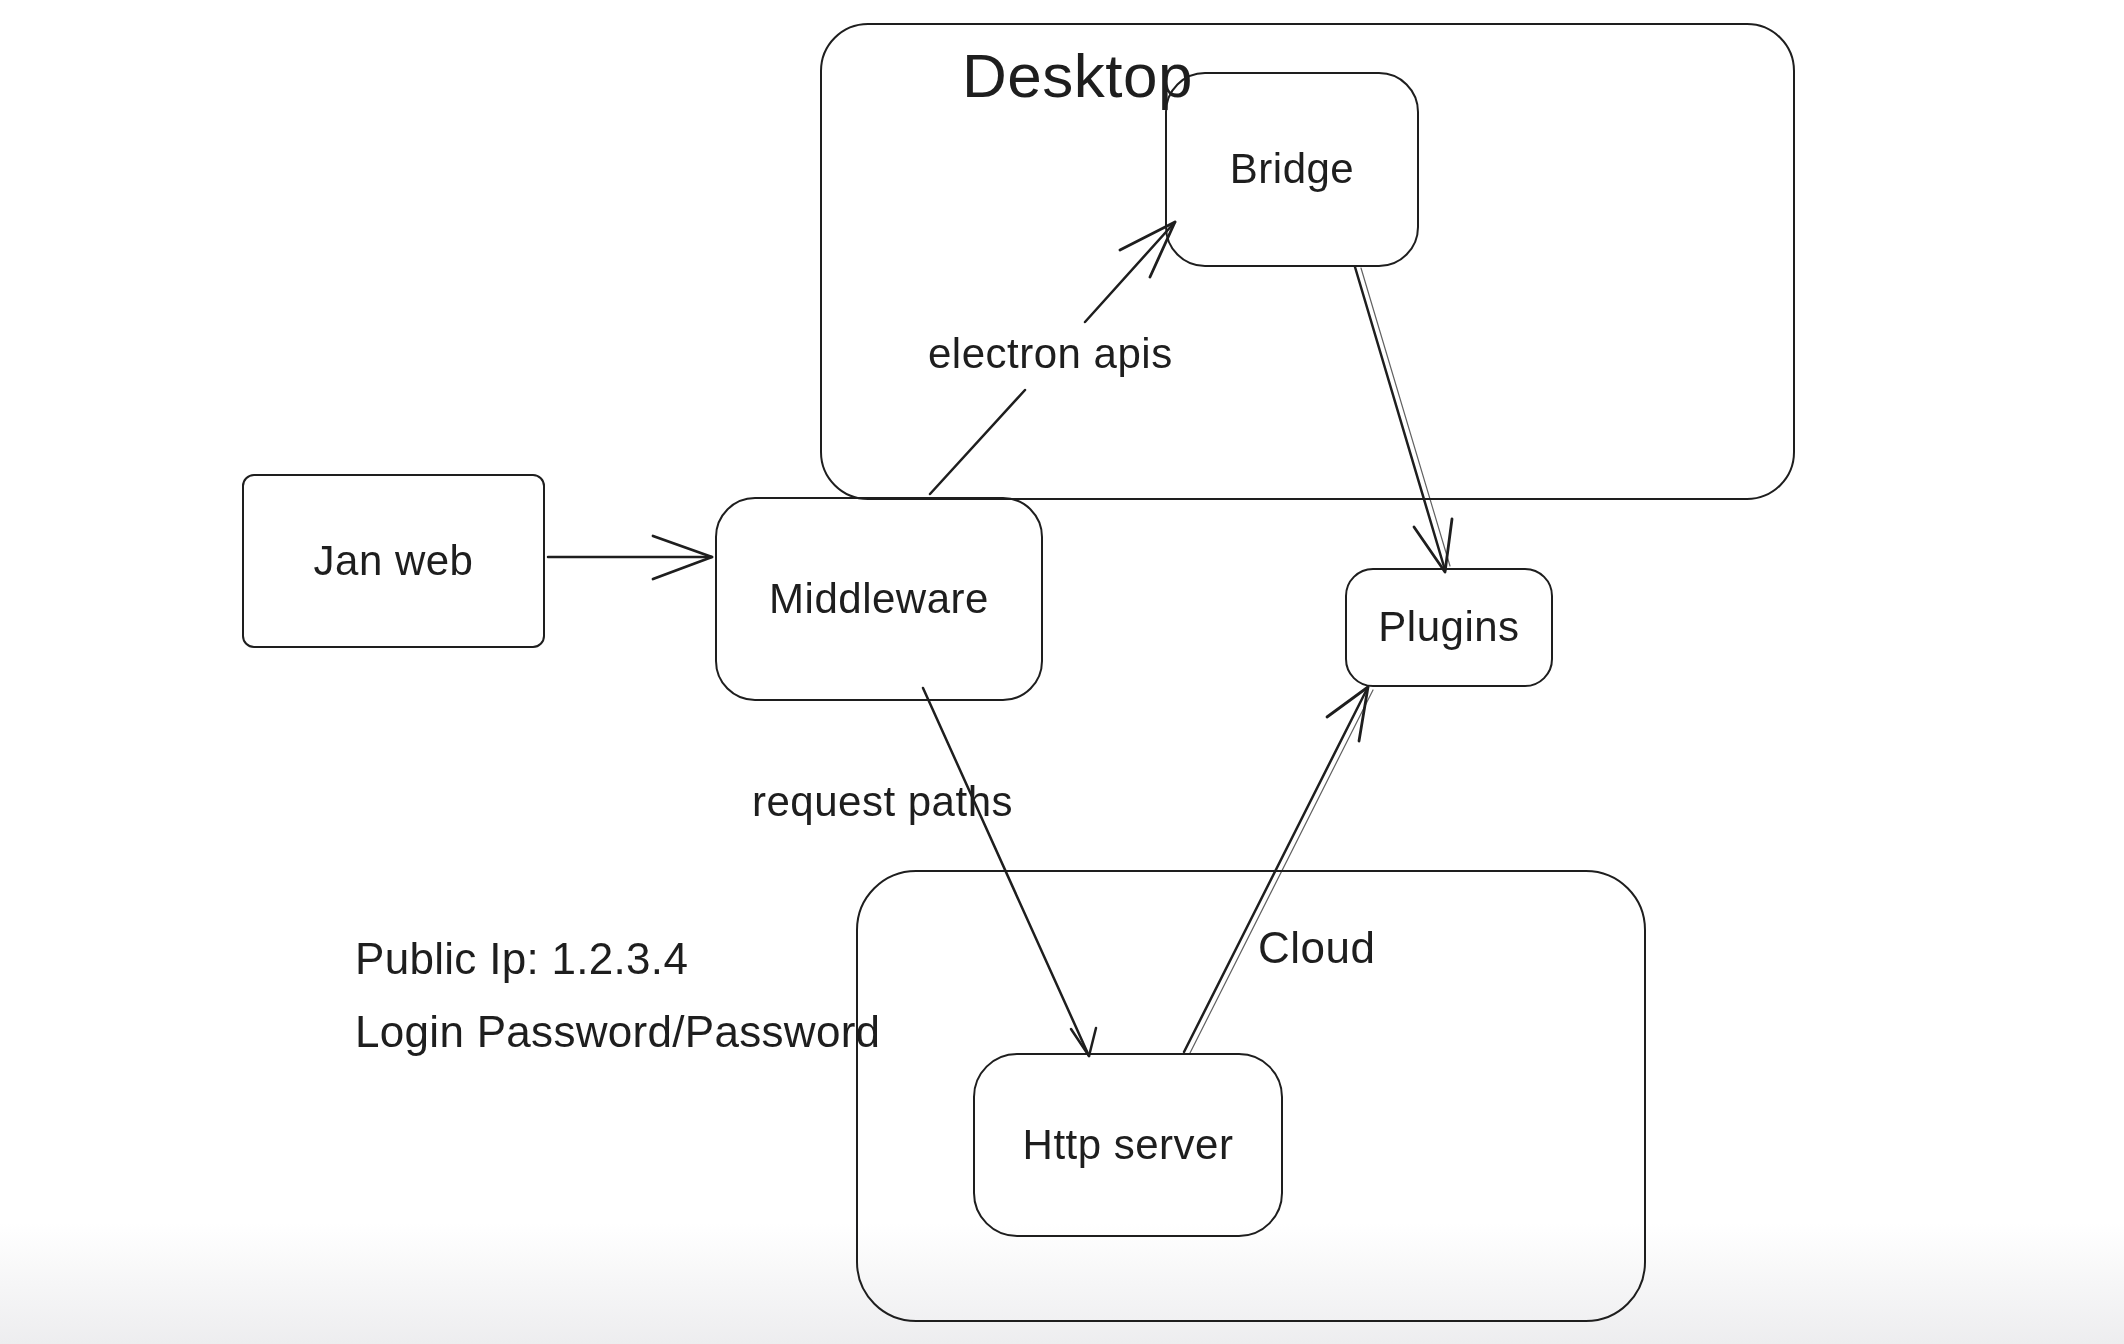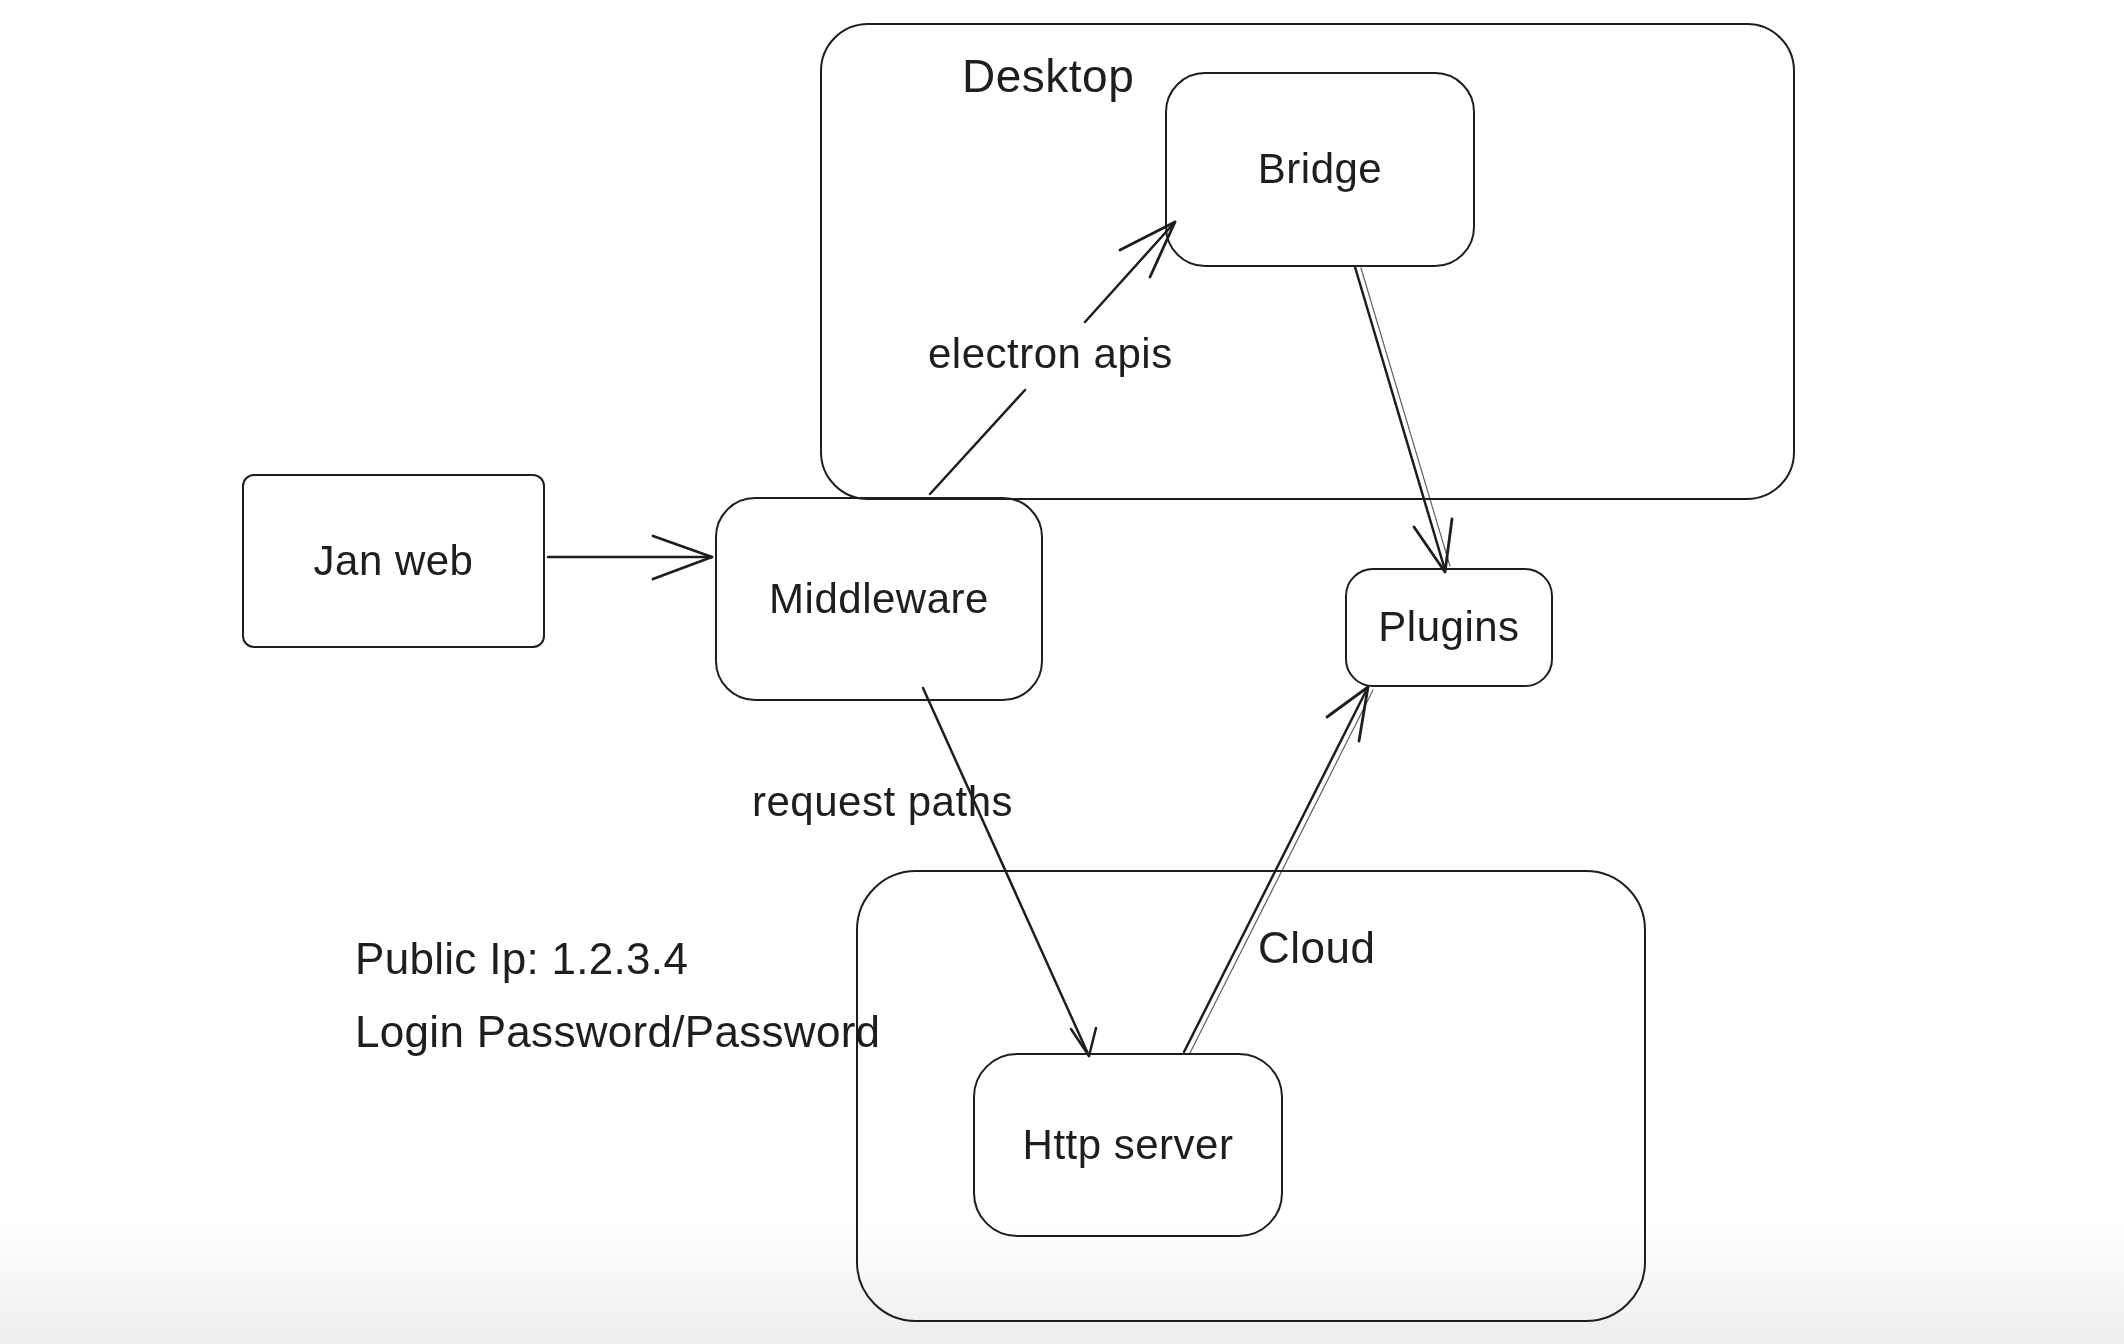--- a/index.html
+++ b/index.html
@@ -33,21 +33,21 @@
   }
   .node-label {
     font-size: 42px;
     line-height: 1.15;
     letter-spacing: 0.5px;
     white-space: nowrap;
     color: #1e1e1e;
   }
   .container-label {
     position: absolute;
-    font-size: 46px;
+    font-size: 62px;
     line-height: 52px;
     letter-spacing: 0.5px;
     white-space: nowrap;
     color: #1e1e1e;
   }
   .edge-label {
     position: absolute;
     font-size: 42px;
     line-height: 48px;
     letter-spacing: 0.5px;
@@ -88,21 +88,21 @@
   <div class="container-label" style="left:1258px; top:922px; font-size:44px;">Cloud</div>
 
   <div class="node-box" style="left:242px; top:474px; width:303px; height:174px; border-radius:12px;">
     <span class="node-label">Jan web</span>
   </div>
 
   <div class="node-box" style="left:715px; top:497px; width:328px; height:204px; border-radius:40px;">
     <span class="node-label">Middleware</span>
   </div>
 
-  <div class="node-box" style="left:1165px; top:72px; width:310px; height:195px; border-radius:40px;">
+  <div class="node-box" style="left:1165px; top:72px; width:254px; height:195px; border-radius:40px;">
     <span class="node-label">Bridge</span>
   </div>
 
   <div class="node-box" style="left:1345px; top:568px; width:208px; height:119px; border-radius:28px;">
     <span class="node-label">Plugins</span>
   </div>
 
   <div class="node-box" style="left:973px; top:1053px; width:310px; height:184px; border-radius:44px;">
     <span class="node-label">Http server</span>
   </div>

